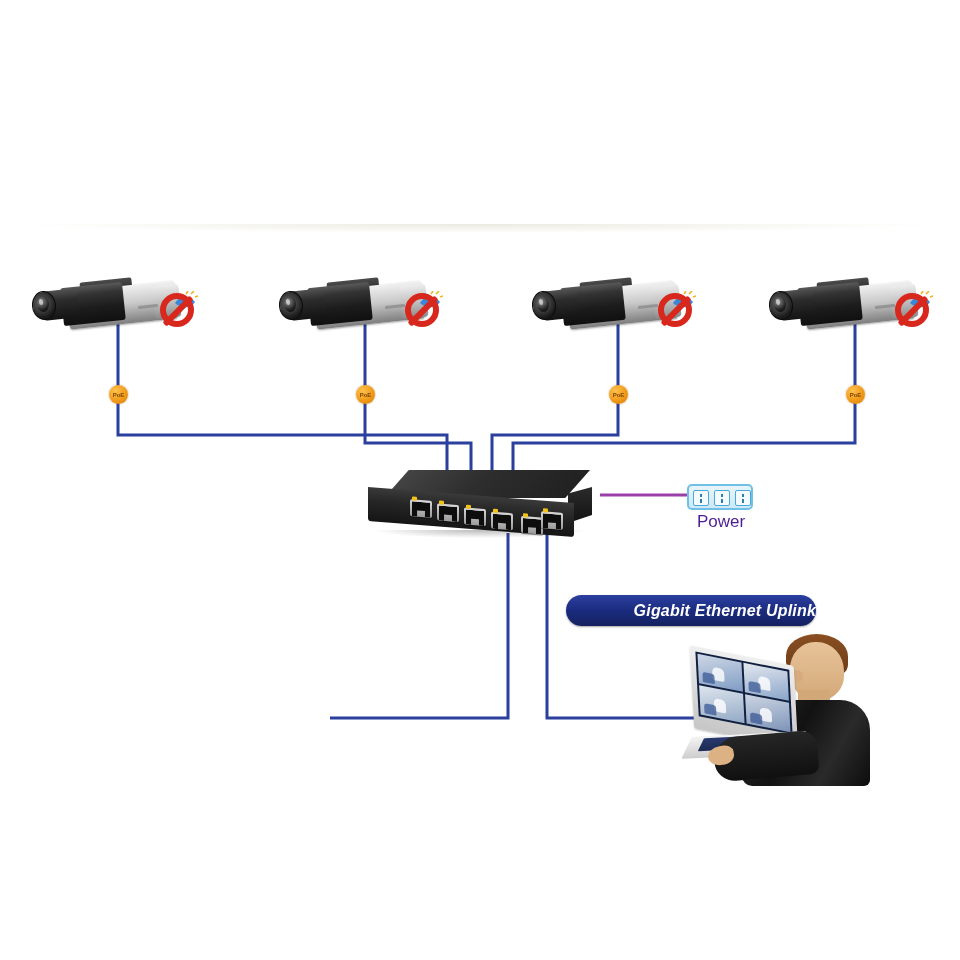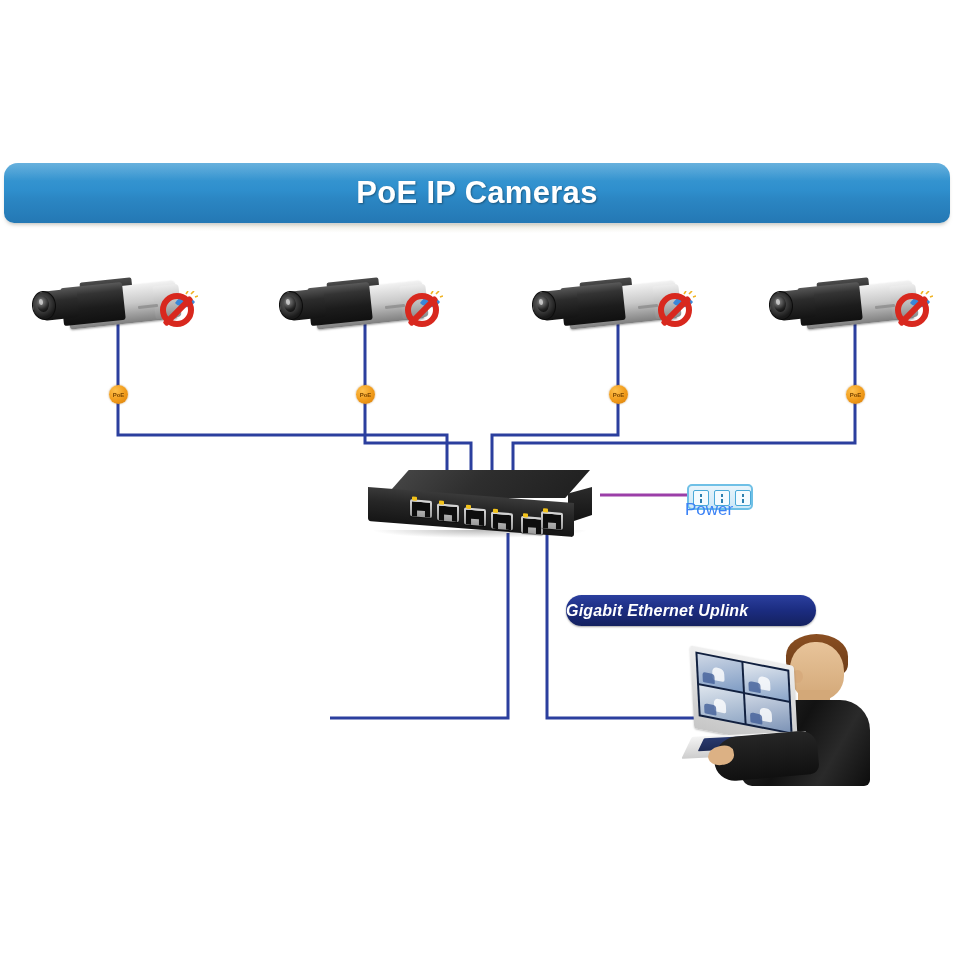--- a/index.html
+++ b/index.html
@@ -166,31 +166,31 @@
     position:absolute;top:4px;width:16px;height:16px;
     background:#f4fbff;border:1.5px solid #4aa9d8;border-radius:2px;
     box-sizing:border-box;
   }
   .power .sock:before,.power .sock:after{
     content:"";position:absolute;left:5.5px;width:2px;height:3.5px;background:#2c7fae;
   }
   .power .sock:before{top:2.5px;}
   .power .sock:after{top:8px;}
   .power-label{
-    position:absolute;left:-2px;top:16px;width:72px;text-align:left;
-    font-size:17px;color:#3b82f6;font-family:"Liberation Sans",sans-serif;
+    position:absolute;left:-2px;top:28px;width:72px;text-align:center;
+    font-size:17px;color:#4c1d95;font-family:"Liberation Sans",sans-serif;
   }
 
   
   .uplink{
     position:absolute;left:566px;top:595px;width:250px;height:31px;
     background:linear-gradient(to bottom,#2b3f9e 0%,#1b2c80 50%,#14215f 100%);
     border-radius:16px;
     box-shadow:0 1px 2px rgba(0,0,0,.35);
-    display:flex;align-items:center;justify-content:flex-start;
+    display:flex;align-items:center;justify-content:flex-end;
   }
   .uplink span{
     color:#fff;font-size:16px;font-weight:bold;font-style:italic;letter-spacing:.2px;
   }
 
   
   .nvr{position:absolute;left:186px;top:676px;width:162px;height:80px;}
   .nvr .top{
     position:absolute;left:14px;top:0;width:134px;height:22px;
     background:linear-gradient(135deg,#4d4d4d,#2b2b2b 60%,#1f1f1f);
@@ -291,23 +291,20 @@
   .sc-cell b{
     position:absolute;left:10%;top:58%;width:26%;height:34%;
     background:rgba(60,90,150,.75);border-radius:30% 30% 10% 10%;
   }
 </style>
 </head>
 <body>
 
 <div id="stage">
 
-  <div class="banner">
-    <div class="banner-title">PoE IP Cameras</div>
-  </div>
   <div class="banner-shadow"></div>
 
   <svg id="wires" viewBox="0 0 960 960">
 
     <path d="M118 318 L118 435 L447 435 L447 478" fill="none" stroke="#2b3f9e" stroke-width="3"></path>
 
     <path d="M365 318 L365 443 L471 443 L471 478" fill="none" stroke="#2b3f9e" stroke-width="3"></path>
 
     <path d="M618 318 L618 435 L492 435 L492 478" fill="none" stroke="#2b3f9e" stroke-width="3"></path>
 

